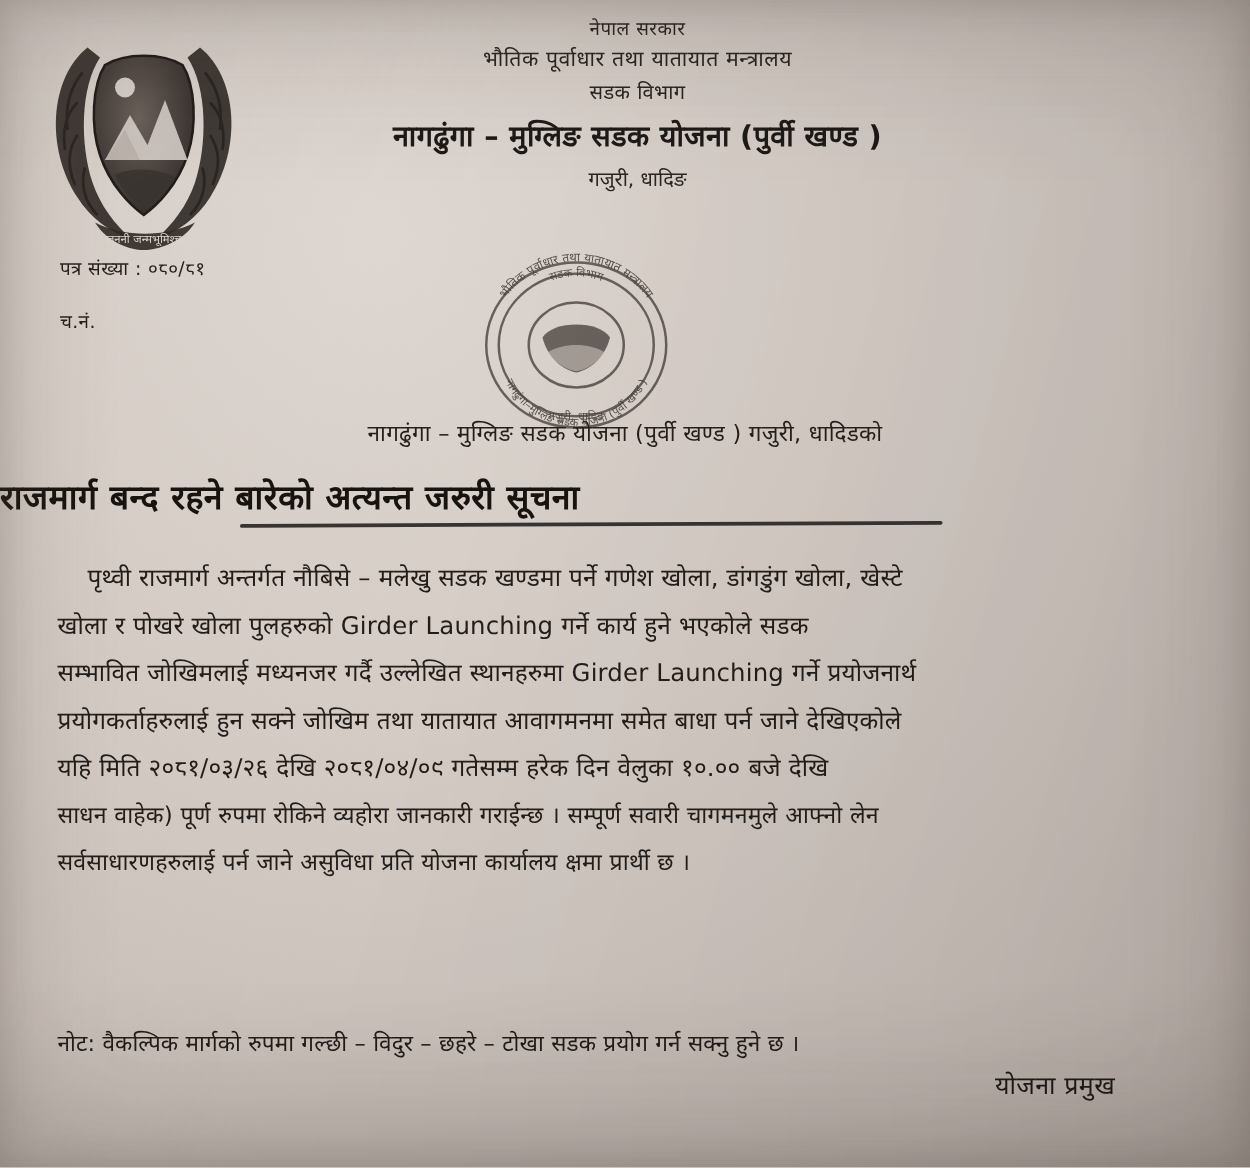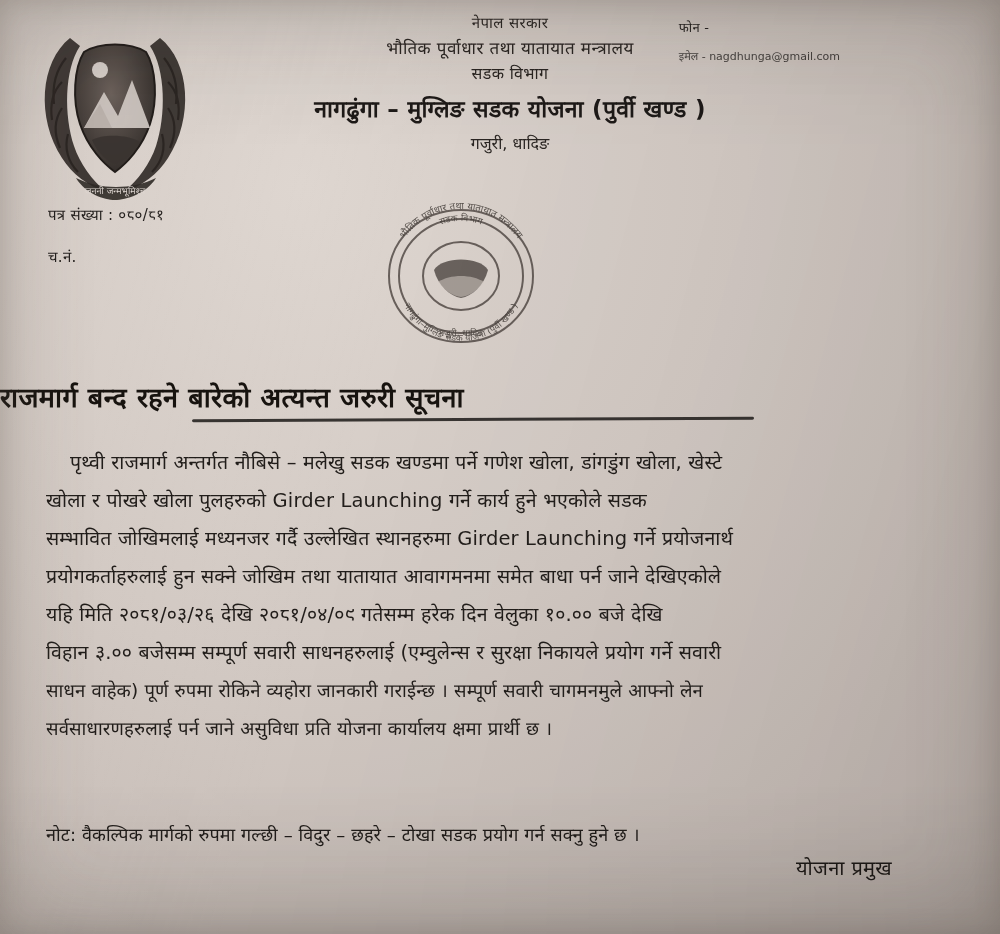--- a/index.html
+++ b/index.html
@@ -232,24 +232,20 @@
 
       <circle cx="78" cy="62" r="8" fill="#e2dad5" opacity="0.9"></circle>
 
       <path d="M70 132 C80 126 106 126 118 134 C112 146 100 154 93 156 C86 154 76 146 70 132 Z" fill="#3a3430" opacity="0.95"></path>
 
       <path d="M54 170 C78 182 110 182 134 170 C124 186 104 192 93 192 C82 192 64 186 54 170 Z" fill="#2f2a26" opacity="0.9"></path>
       <text x="93" y="186" font-size="9" text-anchor="middle" fill="#ded6d1" font-family="DejaVu Sans, sans-serif">जननी जन्मभूमिश्च</text>
     </svg>
   </div>
 
-  <div id="contact-block">
-    <div id="contact-phone" class="txt">फोन -</div>
-    <div id="contact-email" class="txt">इमेल - nagdhunga@gmail.com</div>
-  </div>
 
   <div id="header-block">
     <div class="hdr-line l1 txt">नेपाल सरकार</div>
     <div class="hdr-line l2 txt">भौतिक पूर्वाधार तथा यातायात मन्त्रालय</div>
     <div class="hdr-line l3 txt">सडक विभाग</div>
     <div id="project-title" class="txt">नागढुंगा – मुग्लिङ सडक योजना (पुर्वी खण्ड )</div>
     <div id="project-place" class="txt">गजुरी, धादिङ</div>
   </div>
 
   <div id="ref-block">
@@ -282,30 +278,30 @@
           <textPath href="#arcTop2" startOffset="50%" text-anchor="middle">सडक विभाग</textPath>
         </text>
         <text font-size="9">
           <textPath href="#arcBot" startOffset="50%" text-anchor="middle">नागढुंगा–मुग्लिङ सडक योजना (पुर्वी खण्ड )</textPath>
         </text>
         <text x="89" y="150" font-size="9" text-anchor="middle">गजुरी, धादिङ</text>
       </g>
     </svg>
   </div>
 
+  <div id="subject-line" class="txt">नागढुंगा – मुग्लिङ सडक योजना (पुर्वी खण्ड ) गजुरी, धादिडको</div>
   <div id="notice-title" class="txt">राजमार्ग बन्द रहने बारेको अत्यन्त जरुरी सूचना</div>
   <div id="title-underline"></div>
 
   <div id="body-text">
     <p class="indent">पृथ्वी राजमार्ग अन्तर्गत नौबिसे – मलेखु  सडक खण्डमा पर्ने गणेश खोला, डांगडुंग खोला, खेस्टे</p>
     <p>खोला र पोखरे खोला पुलहरुको Girder Launching गर्ने कार्य हुने भएकोले सडक</p>
     <p>सम्भावित जोखिमलाई मध्यनजर गर्दै उल्लेखित स्थानहरुमा Girder Launching गर्ने प्रयोजनार्थ</p>
     <p>प्रयोगकर्ताहरुलाई हुन सक्ने जोखिम तथा यातायात आवागमनमा समेत बाधा पर्न जाने देखिएकोले</p>
     <p>यहि मिति २०८१/०३/२६ देखि २०८१/०४/०९ गतेसम्म हरेक दिन वेलुका १०.०० बजे देखि</p>
-    <p>विहान ३.०० बजेसम्म सम्पूर्ण सवारी साधनहरुलाई (एम्वुलेन्स र सुरक्षा निकायले प्रयोग गर्ने सवारी</p>
     <p class="small">साधन वाहेक) पूर्ण रुपमा रोकिने व्यहोरा जानकारी गराईन्छ । सम्पूर्ण सवारी चागमनमुले आफ्नो लेन</p>
     <p class="small">सर्वसाधारणहरुलाई पर्न जाने असुविधा प्रति योजना कार्यालय क्षमा प्रार्थी छ ।</p>
   </div>
 
   <div id="note-line" class="txt">नोट: वैकल्पिक मार्गको रुपमा गल्छी – विदुर – छहरे – टोखा सडक प्रयोग गर्न सक्नु हुने छ ।</div>
 
   <div id="signature" class="txt">योजना प्रमुख</div>
 
   <div id="grain"></div>
   <div id="vignette"></div>

